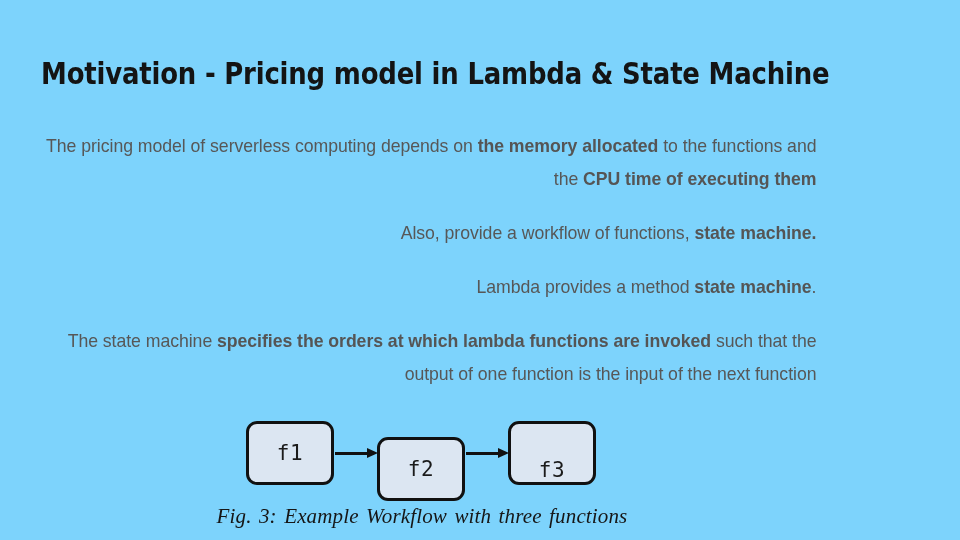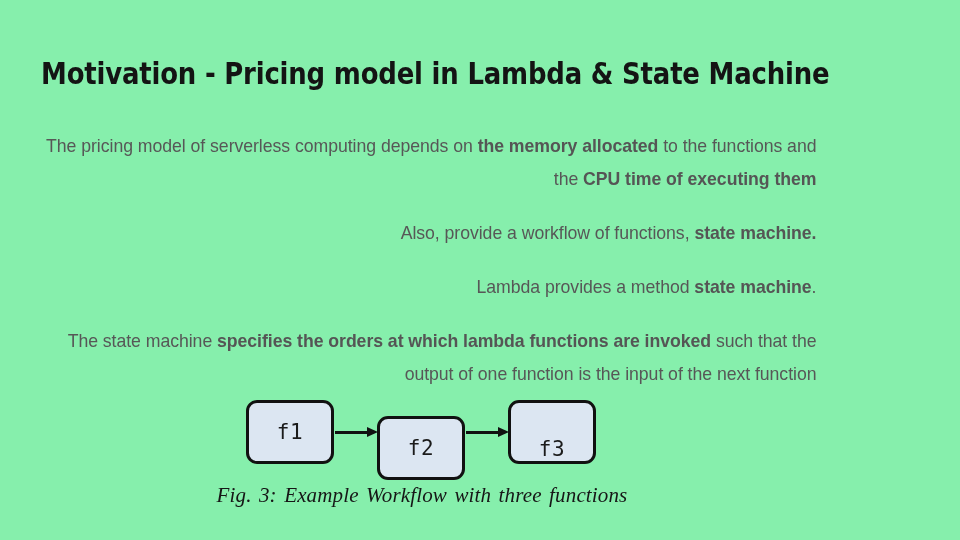--- a/index.html
+++ b/index.html
@@ -58,21 +58,21 @@
   .para:last-child { margin-bottom: 0; }
   .para b {
     font-weight: bold;
     color: #555555;
   }
 
   
   .figure {
     position: absolute;
     left: 0;
-    top: 394px;
+    top: 415px;
     width: 844px;
   }
   .flow {
     position: relative;
     width: 352px;
     height: 76px;
     margin: 0 auto;
   }
   .node {
     position: absolute;
@@ -129,21 +129,21 @@
     font-size: 21px;
     color: #161616;
     letter-spacing: 0.15px;
     word-spacing: 2px;
     font-style: italic;
   }
 </style>
 </head>
 <body>
 
-<div class="slide" style="background: #86efac;">
+<div class="slide" style="background: #7dd3fc;">
 
   <div class="slide-title" style="color: rgb(20, 20, 20);">Motivation - Pricing model in Lambda &amp; State Machine</div>
 
   <div class="body-block">
     <p class="para" style="color: rgb(87, 87, 87);"><span>The pricing model of serverless computing depends on </span><b>the memory allocated</b><span> to the functions and the </span><b>CPU time of executing them</b></p>
     <p class="para" style="color: rgb(87, 87, 87);"><span>Also, provide a workflow of functions, </span><b>state machine.</b></p>
     <p class="para" style="color: rgb(87, 87, 87);"><span>Lambda provides a method </span><b>state machine</b><span>.</span></p>
     <p class="para" style="color: rgb(87, 87, 87);"><span>The state machine </span><b>specifies the orders at which lambda functions are invoked</b><span> such that the output of one function is the input of the next function</span></p>
   </div>
 

